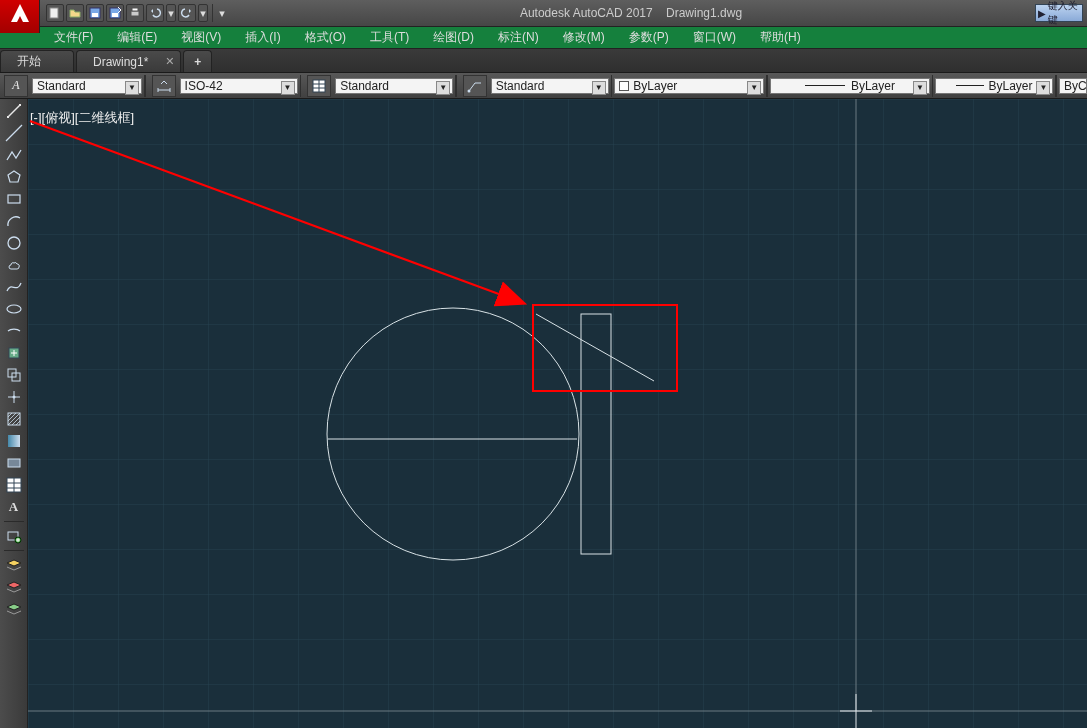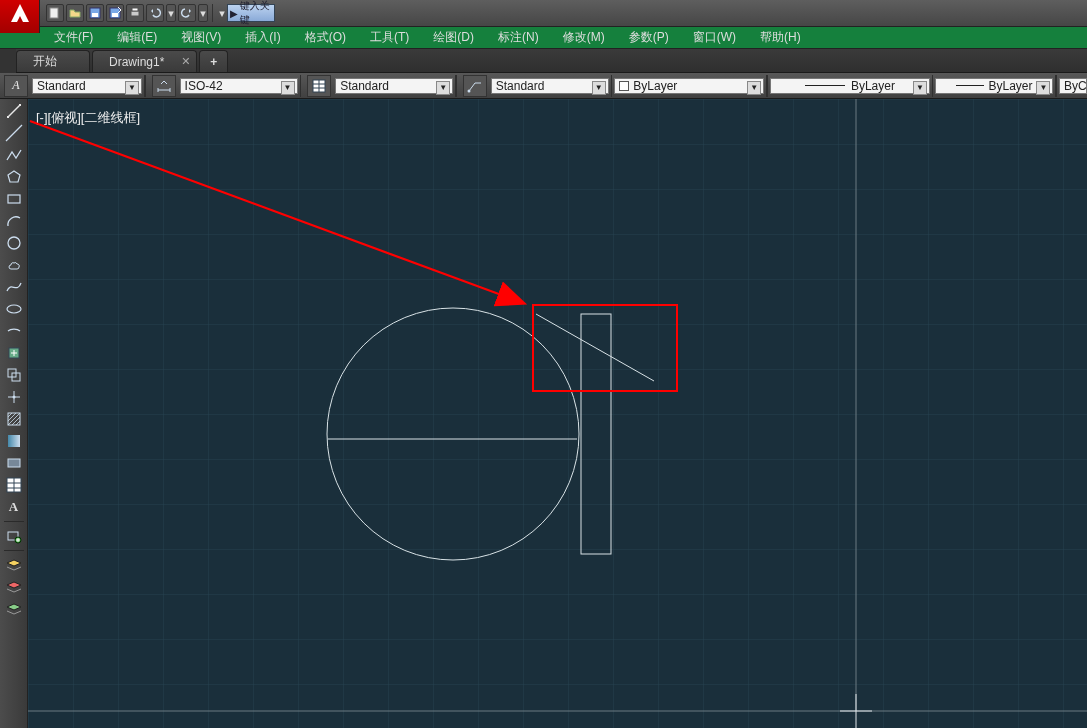--- a/index.html
+++ b/index.html
@@ -13,21 +13,21 @@
   .qat .ico{ width:18px; height:18px; display:flex; align-items:center; justify-content:center; background:#555; border:1px solid #333; border-radius:2px; color:#ddd; font-size:11px;}
   .qat .sep{ width:1px; height:18px; background:#333; margin:0 2px;}
   .title-center{ flex:1; text-align:center; font-size:12px; color:#ccc;}
   .search-box{ width:48px; height:18px; background:linear-gradient(#bcd3f0,#8aaad8); border:1px solid #345; font-size:10px; color:#223; padding:0 2px; display:flex; align-items:center; margin-right:4px;}
 
   
   .menubar{ height: 22px; background:#15803d; display:flex; align-items:center; padding-left: 42px; border-bottom:1px solid #222;}
   .menubar span{ font-size:12px; color:#ddd; padding:0 12px; height:100%; display:flex; align-items:center; cursor:default;}
 
   
-  .tabbar{ height: 24px; background:linear-gradient(#3a3a3a,#2f2f2f); display:flex; align-items:flex-end; padding-left: 0; border-bottom:1px solid #1a1a1a;margin-left:16px;}
+  .tabbar{ height: 24px; background:linear-gradient(#3a3a3a,#2f2f2f); display:flex; align-items:flex-end; padding-left: 0; border-bottom:1px solid #1a1a1a;}
   .tab{ height:22px; padding: 0 32px 0 16px; font-size:12px; color:#ddd; background:linear-gradient(#4a4a4a,#3a3a3a); border:1px solid #222; border-bottom:none; border-radius:4px 4px 0 0; margin-right:2px; display:flex; align-items:center; position:relative;}
   .tab.addtab{ padding: 0 10px; font-weight:bold;}
 
   
   .propbar{ height: 26px; background:linear-gradient(#585858,#404040); display:flex; align-items:center; border-bottom:1px solid #1a1a1a;}
   .propgroup{ display:flex; align-items:center; height:100%;}
   .prop-ico{ width:24px; height:22px; margin:0 4px; background:#555; border:1px solid #333; display:flex; align-items:center; justify-content:center; color:#eee; font-size:12px;}
   .prop-dd{ height:16px; background:#f4f4f4; border:1px solid #777; font-size:12px; display:flex; align-items:center; padding:0 4px; position:relative; color:#222;}
   .prop-dd .arrow{ position:absolute; right:2px; top:2px; width:14px; height:14px; background:#ddd; border:1px solid #888; display:flex; align-items:center; justify-content:center; font-size:8px;}
   .seg-sep{ width:2px; height:22px; background:#2f2f2f; margin:0 2px;}
@@ -37,21 +37,21 @@
 
   
   .lefttools{ position:absolute; left:0; top:0; width:28px; height:100%; background:linear-gradient(90deg,#4c4c4c,#3a3a3a); border-right:1px solid #222; display:flex; flex-direction:column; align-items:center; padding-top:2px; gap:2px;}
   .lefttools .tbtn{ width:22px; height:20px; display:flex; align-items:center; justify-content:center; color:#ddd; font-size:13px;}
   .lefttools .tbtn svg{ display:block; }
   .lefttools .tsep{ width:20px; height:1px; background:#2a2a2a; margin:2px 0;}
 
   .canvas{ position:absolute; left:28px; top:0; right:0; bottom:0; overflow:hidden;}
   .canvas svg{ position:absolute; left:0; top:0; }
 
-  .viewport-label{ position:absolute; left:8px; top:10px; font-size:13px; color:#eee; }
+  .viewport-label{ position:absolute; left:2px; top:10px; font-size:13px; color:#eee; }
 
   
   .hl-box{ position:absolute; border:2px solid #ff0000; pointer-events:none;}
 
   
   .arrow-svg{ position:absolute; left:0; top:0; pointer-events:none;}
 </style>
 </head>
 <body>
 
@@ -100,20 +100,24 @@
     <span class="ico" style="width:10px">▾</span>
     <span class="ico">
         <svg width="14" height="12">
           <path d="M5 2a4 4 0 1 0 4 6" fill="none" stroke="#cde" stroke-width="1.5"></path>
           <path d="M11 4l-2-2v4z" fill="#cde"></path>
         </svg>
       </span>
     <span class="ico" style="width:10px">▾</span>
     <span class="sep"></span>
     <span class="ico" style="width:10px;background:transparent;border:none">▾</span>
+  </div>
+  <div class="title-center">
+    <span>Autodesk AutoCAD 2017</span>&nbsp;&nbsp;&nbsp;
+    <span>Drawing1.dwg</span>
   </div>
   <div class="search-box">
     <span style="margin-right:2px">▶</span>
       <span>键入关键</span>
   </div>
 </div>
 
 <div class="menubar">
   <span>文件(F)</span>
   <span>编辑(E)</span>

